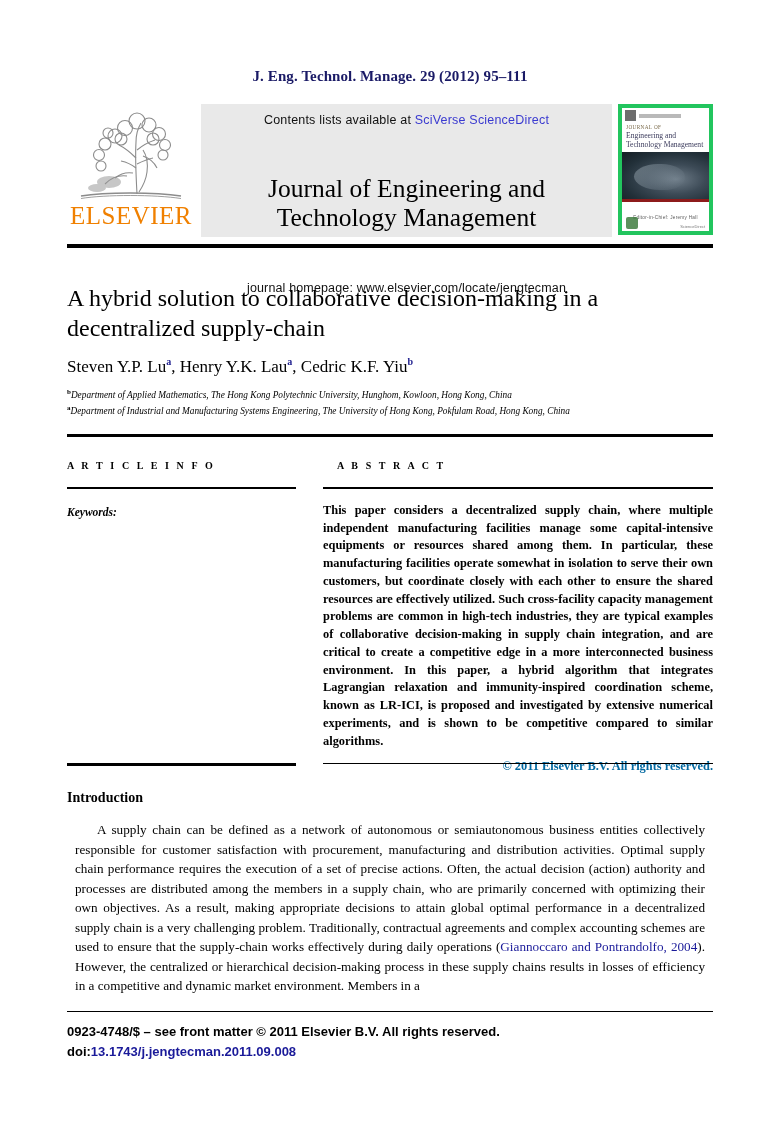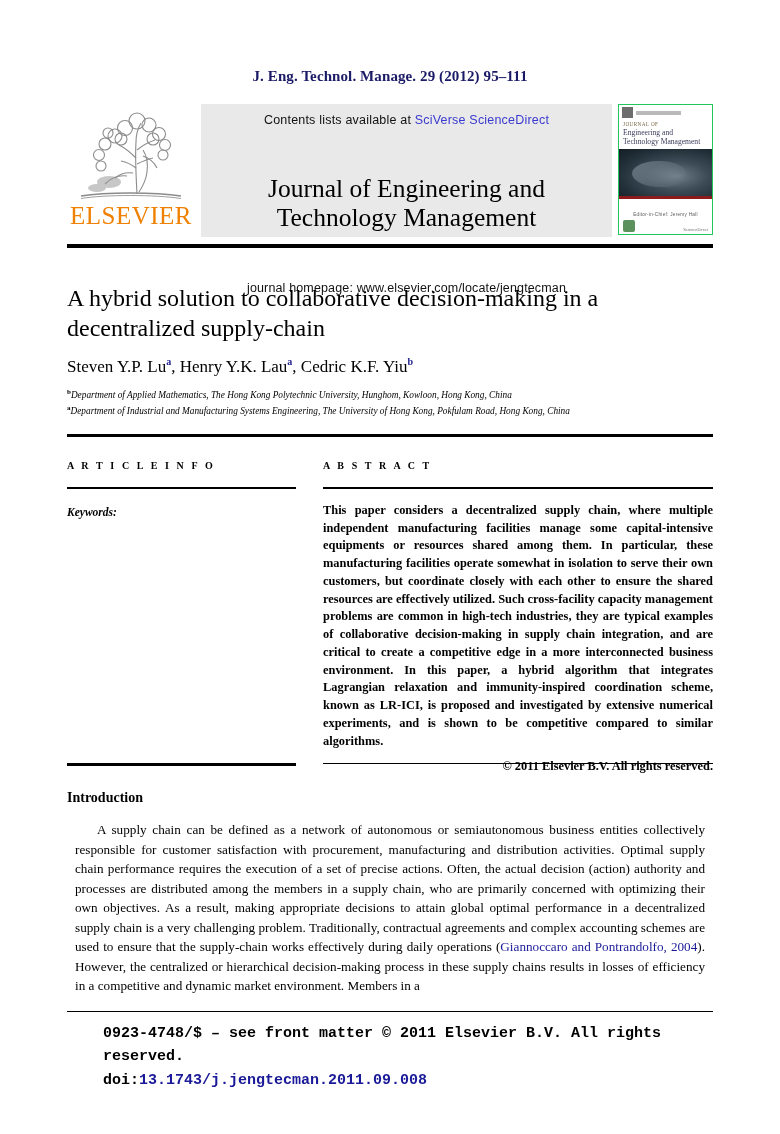--- a/index.html
+++ b/index.html
@@ -108,21 +108,21 @@
   .cover-cell {
     width: 95px;
     flex: 0 0 95px;
     display: flex;
     align-items: flex-start;
     justify-content: center;
   }
   .cover {
     width: 116px;
     height: 131px;
-    border: 1px solid #22c55e;
+    border: 4px solid #22c55e;
     background: #ffffff;
     box-sizing: border-box;
     position: relative;
     overflow: hidden;
   }
   .cover-topbar {
     height: 15px;
     display: flex;
     align-items: center;
     padding: 0 3px;
@@ -303,21 +303,21 @@
 
   
   .info-col {
     position: absolute;
     left: 67px;
     top: 460px;
     width: 229px;
   }
   .abs-col {
     position: absolute;
-    left: 323px;
+    left: 337px;
     top: 460px;
     width: 390px;
   }
   .sec-label {
     font-family: "Liberation Serif", serif;
     font-weight: bold;
     font-size: 10px;
     letter-spacing: 2.6px;
     color: #000;
   }
@@ -347,21 +347,21 @@
     line-height: 1.43;
     text-align: justify;
     color: #000;
   }
   .copyright {
     margin-top: 9px;
     text-align: right;
     font-family: "Liberation Serif", serif;
     font-weight: bold;
     font-size: 12.4px;
-    color: #000000;
+    color: #0369a1;
   }
 
   
   .body-sec {
     position: absolute;
     left: 67px;
     top: 790px;
     width: 646px;
   }
   .body-head {
@@ -380,26 +380,25 @@
     color: #000;
   }
   .cite-link { color: #1a1a99; }
 
   
   .footer {
     position: absolute;
     left: 67px;
     top: 1022px;
     width: 646px;
-    font-family: Liberation Mono, monospace;
-    font-size: 15px;
+    font-family: Liberation Sans, sans-serif;
+    font-size: 13px;
     font-weight: bold;
     line-height: 1.55;
     color: #000;
-    margin-left: 36px;
   }
   .footer .doi-link { color: #1a1a99; font-weight: bold; }
 </style>
 </head>
 <body>
 
 <div class="page">
 
   <div class="running-head">J. Eng. Technol. Manage. 29 (2012) 95–111</div>
 

